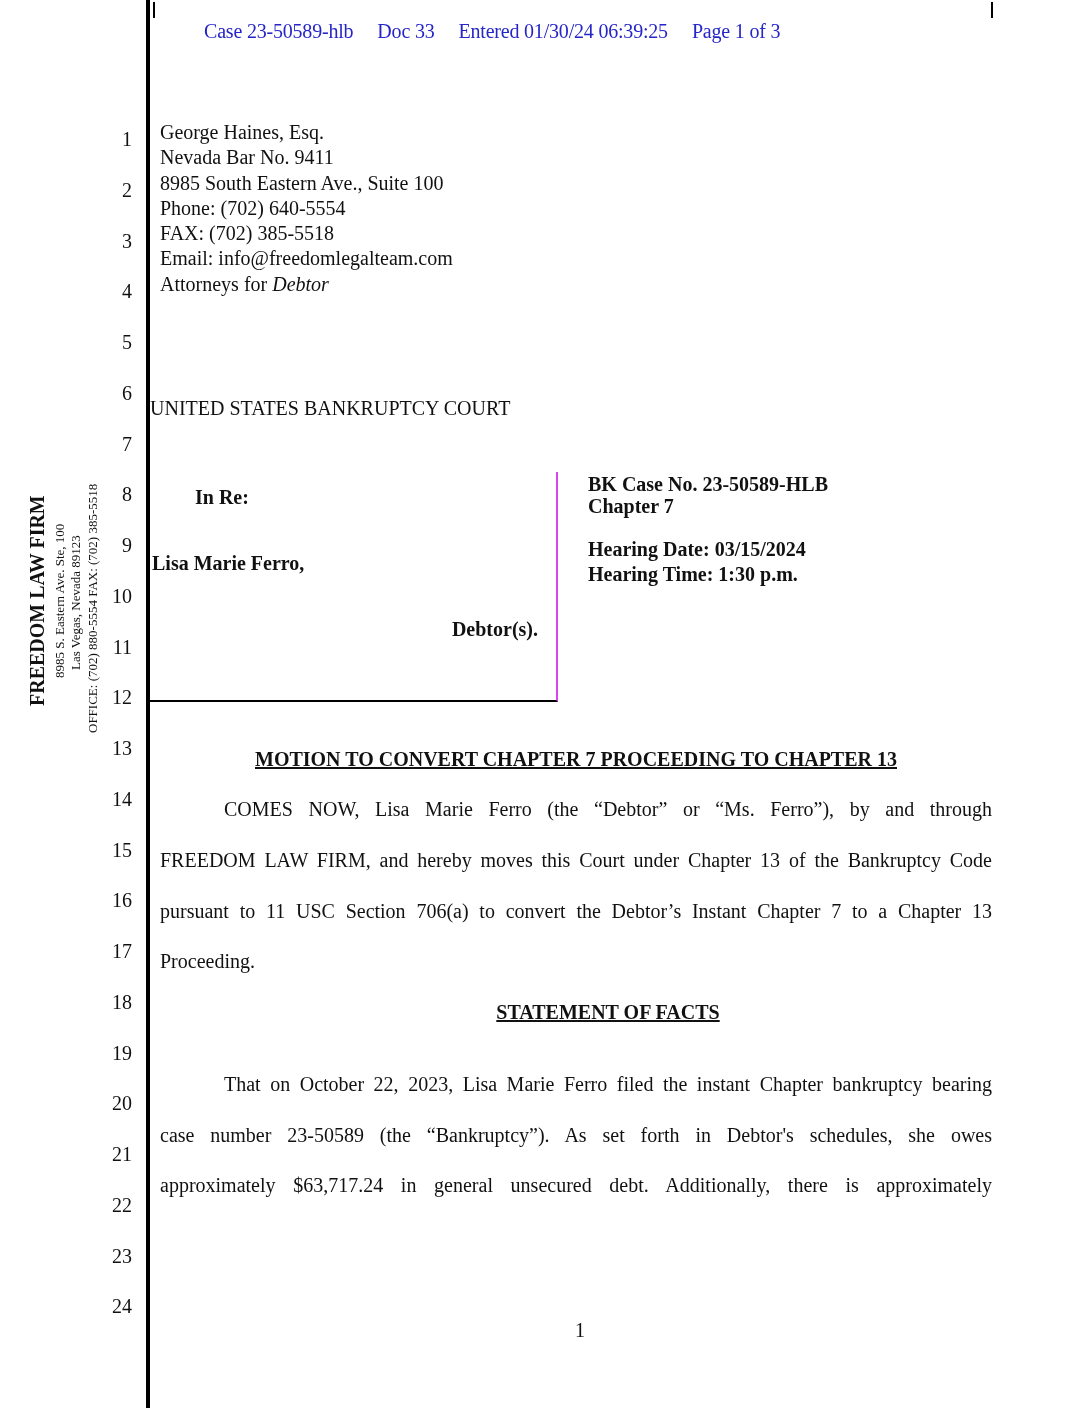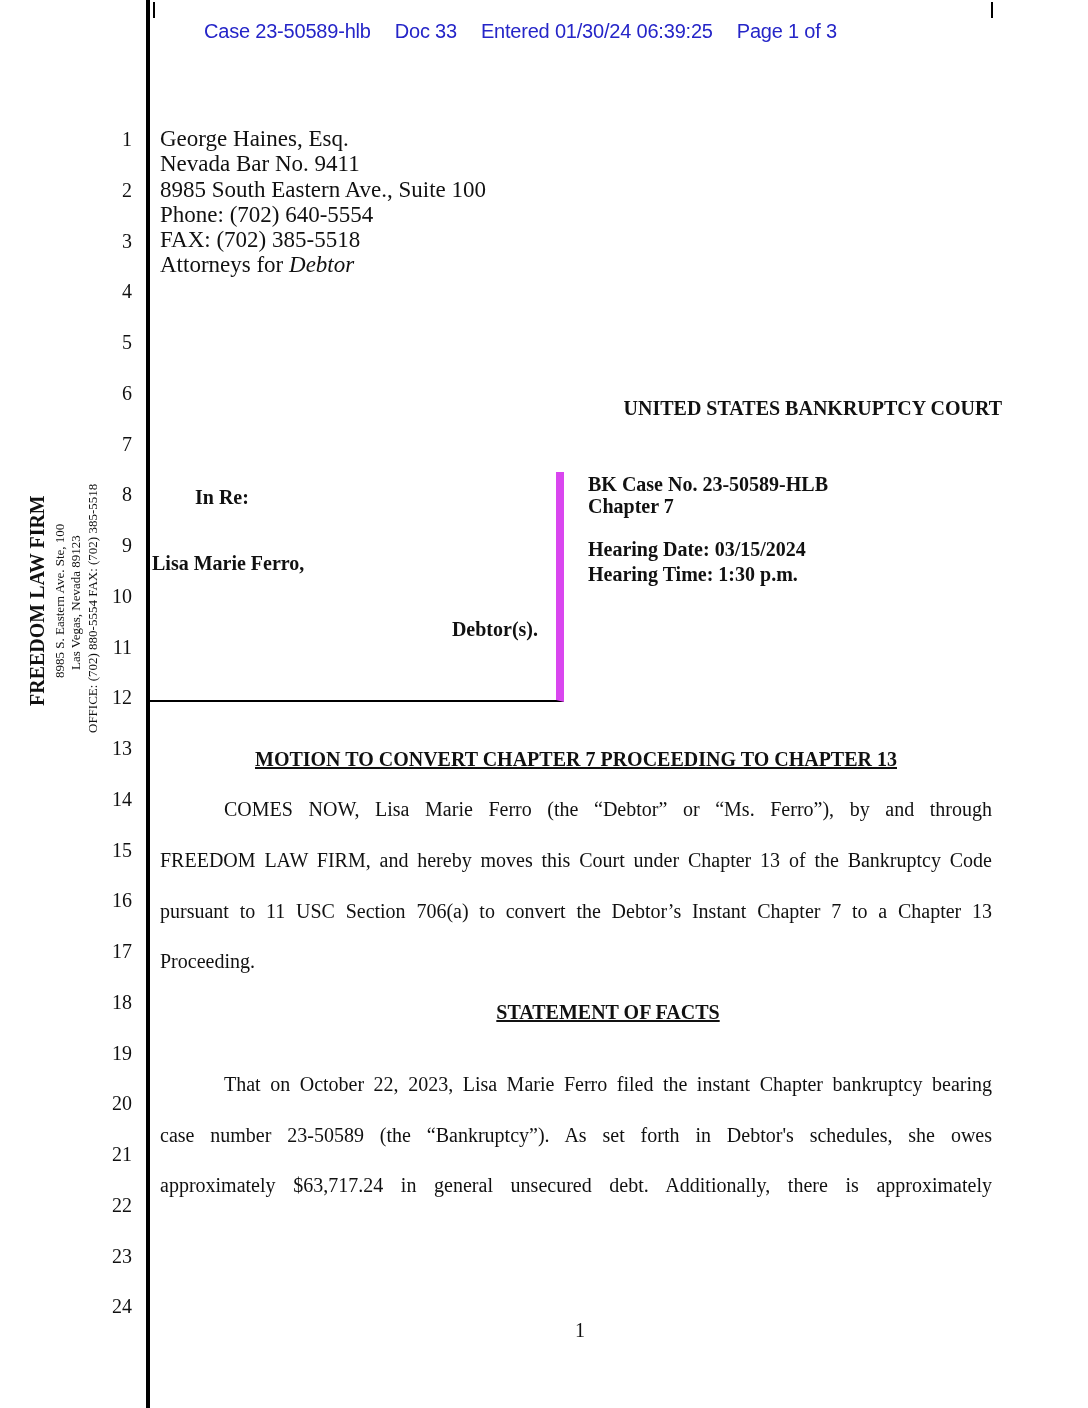--- a/index.html
+++ b/index.html
@@ -1,30 +1,30 @@
 <!DOCTYPE html>
 <html><head>
   <meta charset="utf-8">
   <style>
     html, body { margin: 0; padding: 0; background: #ffffff; }
     body { width: 1088px; height: 1408px; position: relative; overflow: hidden; font-family: "Liberation Serif", serif; color: #111; }
     .abs { position: absolute; }
     .header-stamp { position: absolute; top: 20px; left: 204px; font-family: "Liberation Sans", sans-serif; font-size: 20px; color: #2525c8; white-space: pre; letter-spacing: -0.2px; }
-    .header-stamp span { margin-right: 24px; }
+    .header-stamp span { margin-right: 24px; font-family: Liberation Serif, serif; }
     .margin-line { position: absolute; left: 146px; top: 0; width: 4px; height: 1408px; background: #000; }
     .tick-left { position: absolute; left: 153px; top: 2px; width: 2px; height: 16px; background: #000; }
     .tick-right { position: absolute; left: 991px; top: 2px; width: 2px; height: 16px; background: #000; }
     .line-num { position: absolute; width: 36px; text-align: right; left: 96px; font-size: 20px; }
     .sidebar { position: absolute; left: 0; top: 452px; width: 130px; height: 290px; }
     .sidebar .rot { position: absolute; transform: rotate(-90deg); transform-origin: left top; white-space: nowrap; }
     .firm-name { font-weight: bold; font-size: 20px; }
     .firm-small { font-size: 13px; }
-    .attorney { position: absolute; left: 160px; top: 126px; font-size: 23px; line-height: 25.3px; }
-    .court-title { position: absolute; left: 150px; width: 852px; top: 396px; text-align: right; font-weight: bold; font-size: 20px; line-height: 25px; }
-    .caption-box { position: absolute; left: 150px; top: 472px; width: 406px; height: 228px; border-right: 8px solid #d946ef; border-bottom: 2px solid #000; }
+    .attorney { position: absolute; left: 160px; top: 120px; font-size: 20px; line-height: 25.3px; }
+    .court-title { position: absolute; left: 150px; width: 852px; top: 396px; text-align: left; font-weight: normal; font-size: 20px; line-height: 25px; }
+    .caption-box { position: absolute; left: 150px; top: 472px; width: 406px; height: 228px; border-right: 2px solid #d946ef; border-bottom: 2px solid #000; }
     .bold { font-weight: bold; }
     .caption-right { position: absolute; left: 588px; font-weight: bold; font-size: 20px; line-height: 22px; }
     .motion-title { position: absolute; left: 160px; width: 832px; text-align: center; top: 748px; font-weight: bold; font-size: 20px; text-decoration: underline; }
     .body-line { position: absolute; left: 160px; width: 832px; font-size: 20px; text-align: justify; text-align-last: justify; white-space: nowrap; }
     .body-line.last { text-align-last: left; }
     .indent { padding-left: 64px; box-sizing: border-box; }
     .page-num { position: absolute; left: 560px; top: 1319px; width: 40px; text-align: center; font-size: 20px; }
   </style>
 </head>
 <body>
@@ -68,20 +68,21 @@
     <div class="line-num" style="top: 1244.5px;">23</div>
     <div class="line-num" style="top: 1295.25px;">24</div>
   </div>
 
 <div class="attorney">
   <div>George Haines, Esq.</div>
   <div>Nevada Bar No. 9411</div>
   <div>8985 South Eastern Ave., Suite 100</div>
   <div>Phone: (702) 640-5554</div>
   <div>FAX: (702) 385-5518</div>
+  <div>Email: info@freedomlegalteam.com</div>
   <div><span>Attorneys for </span><i>Debtor</i></div>
 </div>
 
 <div class="court-title">
   <div>UNITED STATES BANKRUPTCY COURT</div>
 </div>
 
 <div class="caption-box">
   <div class="abs bold" style="left:45px; top:14px; font-size:20px;">In Re:</div>
   <div class="abs bold" style="left:2px; top:80px; font-size:20px;">Lisa Marie Ferro,</div>

